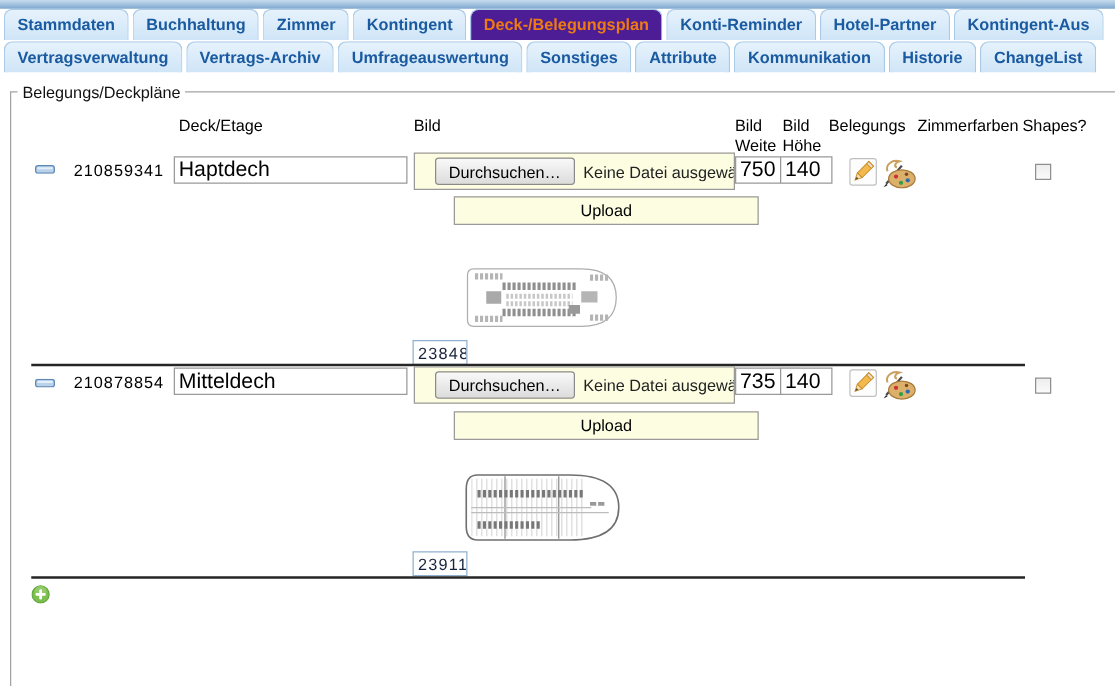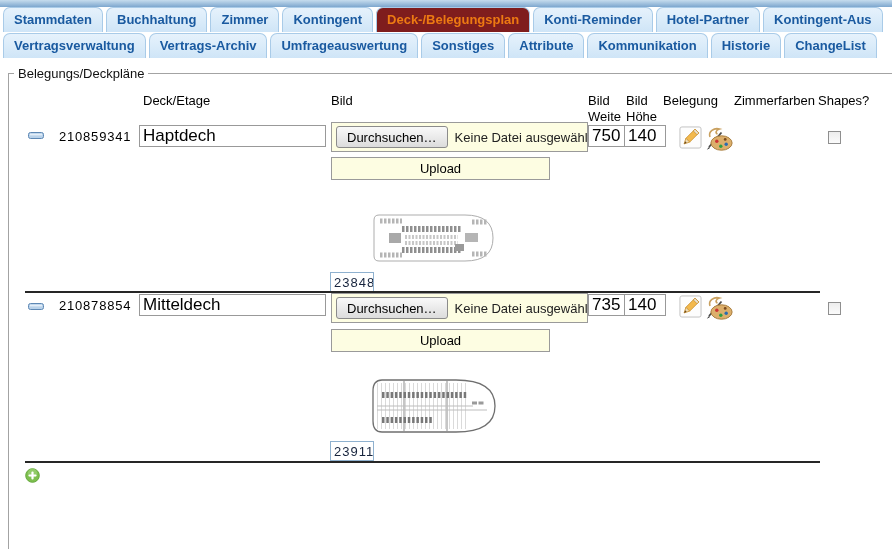--- a/index.html
+++ b/index.html
@@ -14,47 +14,47 @@
   .tabrow { position:absolute; left:3px; display:flex; gap:3px; white-space:nowrap; }
   .tabrow.r1 { top:7px; }
   .tabrow.r2 { top:33px; }
   .tab {
     height:24px; line-height:24px; padding:0 10px;
     background:linear-gradient(#e6f2fc,#cfe5f7);
     border:1px solid #a9cbe8; border-bottom:none;
     border-radius:7px 7px 0 0;
     color:#1a5aa0; font-weight:bold; font-size:13px; cursor:pointer;
   }
-  .tab.active { background:#7f1d1d; color:#ed7a12; }
+  .tab.active { background:#4c1d95; color:#ed7a12; }
   
   .panel { position:absolute; left:8px; top:73px; width:1050px; height:900px;
     border:1px solid #a3a3a3; }
   .legend { position:absolute; left:14px; top:66px; background:#fff; padding:0 4px;
     font-size:13px; color:#111; z-index:2; }
   .hdr { position:absolute; font-size:13px; color:#000; white-space:nowrap; line-height:16px; }
   .txt {
     position:absolute; box-sizing:border-box; border:1px solid #999; background:#fff;
     font-family:"Liberation Sans",sans-serif; font-size:17px; color:#000; padding:1px 3px;
   }
   .idtext { position:absolute; font-size:13px; letter-spacing:0.8px; color:#000;text-align:center; }
   .filebox {
     position:absolute; width:257px; height:30px; box-sizing:border-box;
     background:#fdfde2; border:1px solid #9a9a9a; display:flex; align-items:center; cursor:pointer;
   }
   .browse {
-    margin-left:4px; height:22px; padding:0 10px;
+    margin-left:16px; height:22px; padding:0 10px;
     font-family:"Liberation Sans",sans-serif; font-size:13px; color:#000;
     background:linear-gradient(#f9f9f9,#dcdcdc); border:1px solid #8b8b8b; border-radius:3px;
     cursor:pointer;
   }
   .nofile { margin-left:7px; font-size:13px; color:#222; white-space:nowrap; overflow:hidden; }
   .upload {
-    position:absolute; width:219px; height:23px; box-sizing:border-box;
+    position:absolute; width:244px; height:23px; box-sizing:border-box;
     background:#fdfde2; border:1px solid #9a9a9a; text-align:center;
-    font-family:"Liberation Sans",sans-serif; font-size:13px; color:#000; cursor:pointer;
+    font-family:"Liberation Sans",sans-serif; font-size:13px; color:#000; cursor:pointer;margin-left:32px;
   }
   .numbox {
     position:absolute; width:44px; height:20px; box-sizing:border-box;
     border:1px solid #8fb1cf; background:#fff; padding:0 0 0 3px;
     font-family:"Liberation Sans",sans-serif; font-size:13px; letter-spacing:1px; color:#17243d;
   }
   .divider { position:absolute; left:25px; width:795px; height:2px; background:#262626; }
   .iconbtn { position:absolute; cursor:pointer; line-height:0; }
   .cb {
     position:absolute; width:13px; height:13px; box-sizing:border-box;
@@ -97,21 +97,21 @@
   <div class="hdr" style="left:143px; top:93px;">Deck/Etage</div>
   <div class="hdr" style="left:331px; top:93px;">Bild</div>
   <div class="hdr" style="left:588px; top:93px;">
     <span style="display:block">Bild</span>
     <span style="display:block">Weite</span>
   </div>
   <div class="hdr" style="left:626px; top:93px;">
     <span style="display:block">Bild</span>
     <span style="display:block">Höhe</span>
   </div>
-  <div class="hdr" style="left:663px; top:93px;">Belegung</div>
+  <div class="hdr" style="left:663px; top:93px;">Belegungs</div>
   <div class="hdr" style="left:734px; top:93px;">Zimmerfarben</div>
   <div class="hdr" style="left:818px; top:93px;">Shapes?</div>
 
   <div>
     <span class="iconbtn" style="left:28px; top:132px;">
       <span>
         <svg width="16" height="7" viewBox="0 0 16 7">
             <rect x="0.5" y="0.5" width="15" height="6" rx="2" fill="#b9d2ea" stroke="#5e88b4"></rect>
             <rect x="2" y="1.8" width="12" height="1.6" fill="#e4eef8"></rect>
           </svg>

